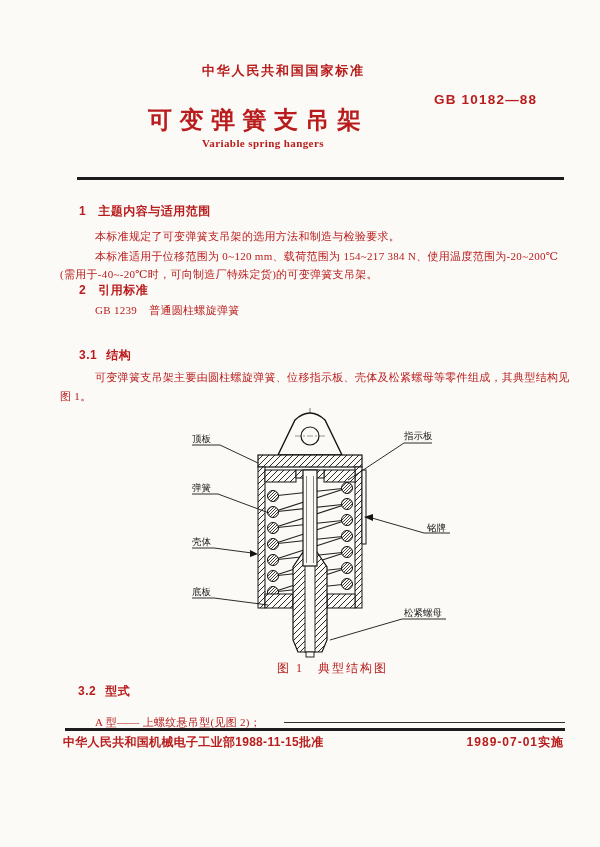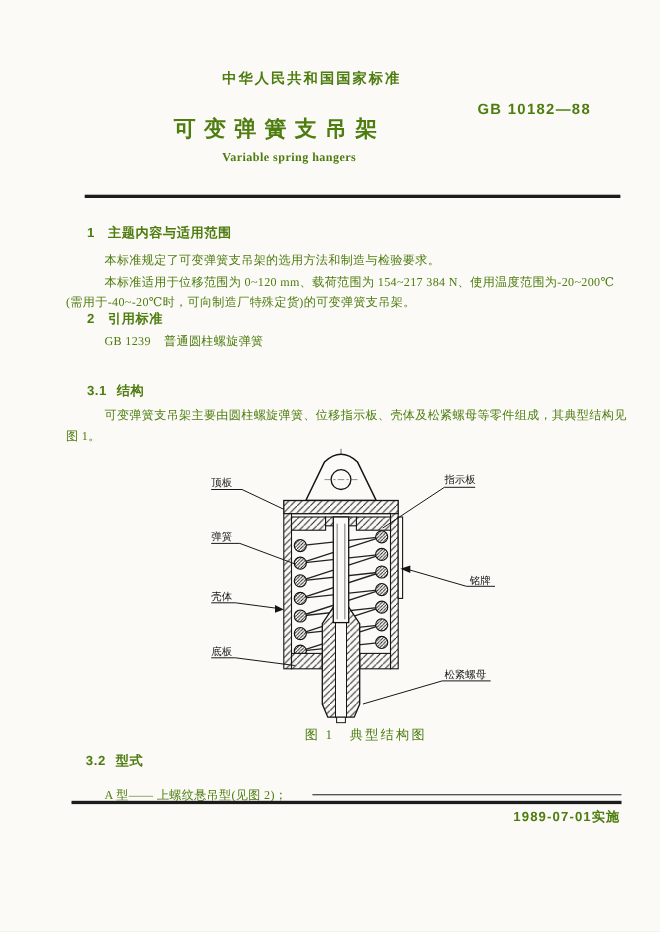--- a/index.html
+++ b/index.html
@@ -1,37 +1,37 @@
 <!DOCTYPE html>
 <html><head>
 <meta charset="utf-8">
 <style>
   html,body{margin:0;padding:0;background:#e8e8e4;}
   .page{position:relative;width:600px;height:847px;background:#fbfaf6;overflow:hidden;
-        font-family:"Liberation Serif","DejaVu Serif",serif;color:#4d7c0f;}
+        font-family:"Liberation Serif","DejaVu Serif",serif;color:#b91c1c;}
   .t{position:absolute;white-space:nowrap;}
   .sans{font-family:"Liberation Sans","DejaVu Sans",sans-serif;}
   .b{font-weight:bold;}
   .body-line{font-size:11px;letter-spacing:0.3px;text-align:right;}
   .sec-head{font-size:12px;font-weight:bold;letter-spacing:0.5px;
             font-family:"Liberation Sans","DejaVu Sans",sans-serif;}
   .sec-head .ht{margin-left:12px;}
   .rule{position:absolute;background:#1c1c1c;}
   .gap12{display:inline-block;width:12px;}
   .gap14{display:inline-block;width:14px;}
   svg text{font-family:"Liberation Sans","DejaVu Sans",sans-serif;font-size:9.5px;fill:#161616;}
 </style>
 </head>
 <body>
 
 <div class="page">
 
   <div class="t sans b" style="left:202px;top:62px;font-size:13px;letter-spacing:1.8px;">中华人民共和国国家标准</div>
   <div class="t sans b" style="left:434px;top:92px;font-size:13.5px;letter-spacing:1.2px;">GB 10182—88</div>
-  <div class="t sans b" style="left:158px;top:104px;font-size:20px;letter-spacing:7.5px;">可变弹簧支吊架</div>
+  <div class="t sans b" style="left:148px;top:104px;font-size:24px;letter-spacing:7.5px;">可变弹簧支吊架</div>
   <div class="t b" style="left:202px;top:137px;font-size:11px;letter-spacing:0.4px;">Variable spring hangers</div>
   <div class="rule" style="left:77px;top:177px;width:487px;height:3px;"></div>
 
   <div class="t sec-head" style="left:79px;top:203px;">
     <span>1</span><span class="ht">主题内容与适用范围</span>
   </div>
   <div class="t body-line" style="left:95px;top:229px;">本标准规定了可变弹簧支吊架的选用方法和制造与检验要求。</div>
   <div class="t body-line" style="left:95px;top:249px;">本标准适用于位移范围为 0~120 mm、载荷范围为 154~217 384 N、使用温度范围为-20~200℃</div>
   <div class="t body-line" style="left:60px;top:267px;">(需用于-40~-20℃时，可向制造厂特殊定货)的可变弹簧支吊架。</div>
 
@@ -160,15 +160,16 @@
     <span>图 1</span><span class="gap14"></span><span>典型结构图</span>
   </div>
 
   <div class="t sec-head" style="left:78px;top:683px;">
     <span>3.2</span><span class="ht" style="margin-left:9px;">型式</span>
   </div>
   <div class="t body-line" style="left:95px;top:715px;">A 型—— 上螺纹悬吊型(见图 2)；</div>
   <div class="rule" style="left:284px;top:722px;width:281px;height:1px;background:#2f2f2f;"></div>
 
   <div class="rule" style="left:65px;top:728px;width:500px;height:3px;"></div>
+  <div class="t sans b" style="left:63px;top:734px;font-size:12px;letter-spacing:0.3px;">中华人民共和国机械电子工业部1988-11-15批准</div>
   <div class="t sans b" style="right:36px;top:734px;font-size:12px;letter-spacing:1px;">1989-07-01实施</div>
 
 </div>
 
 </body></html>

